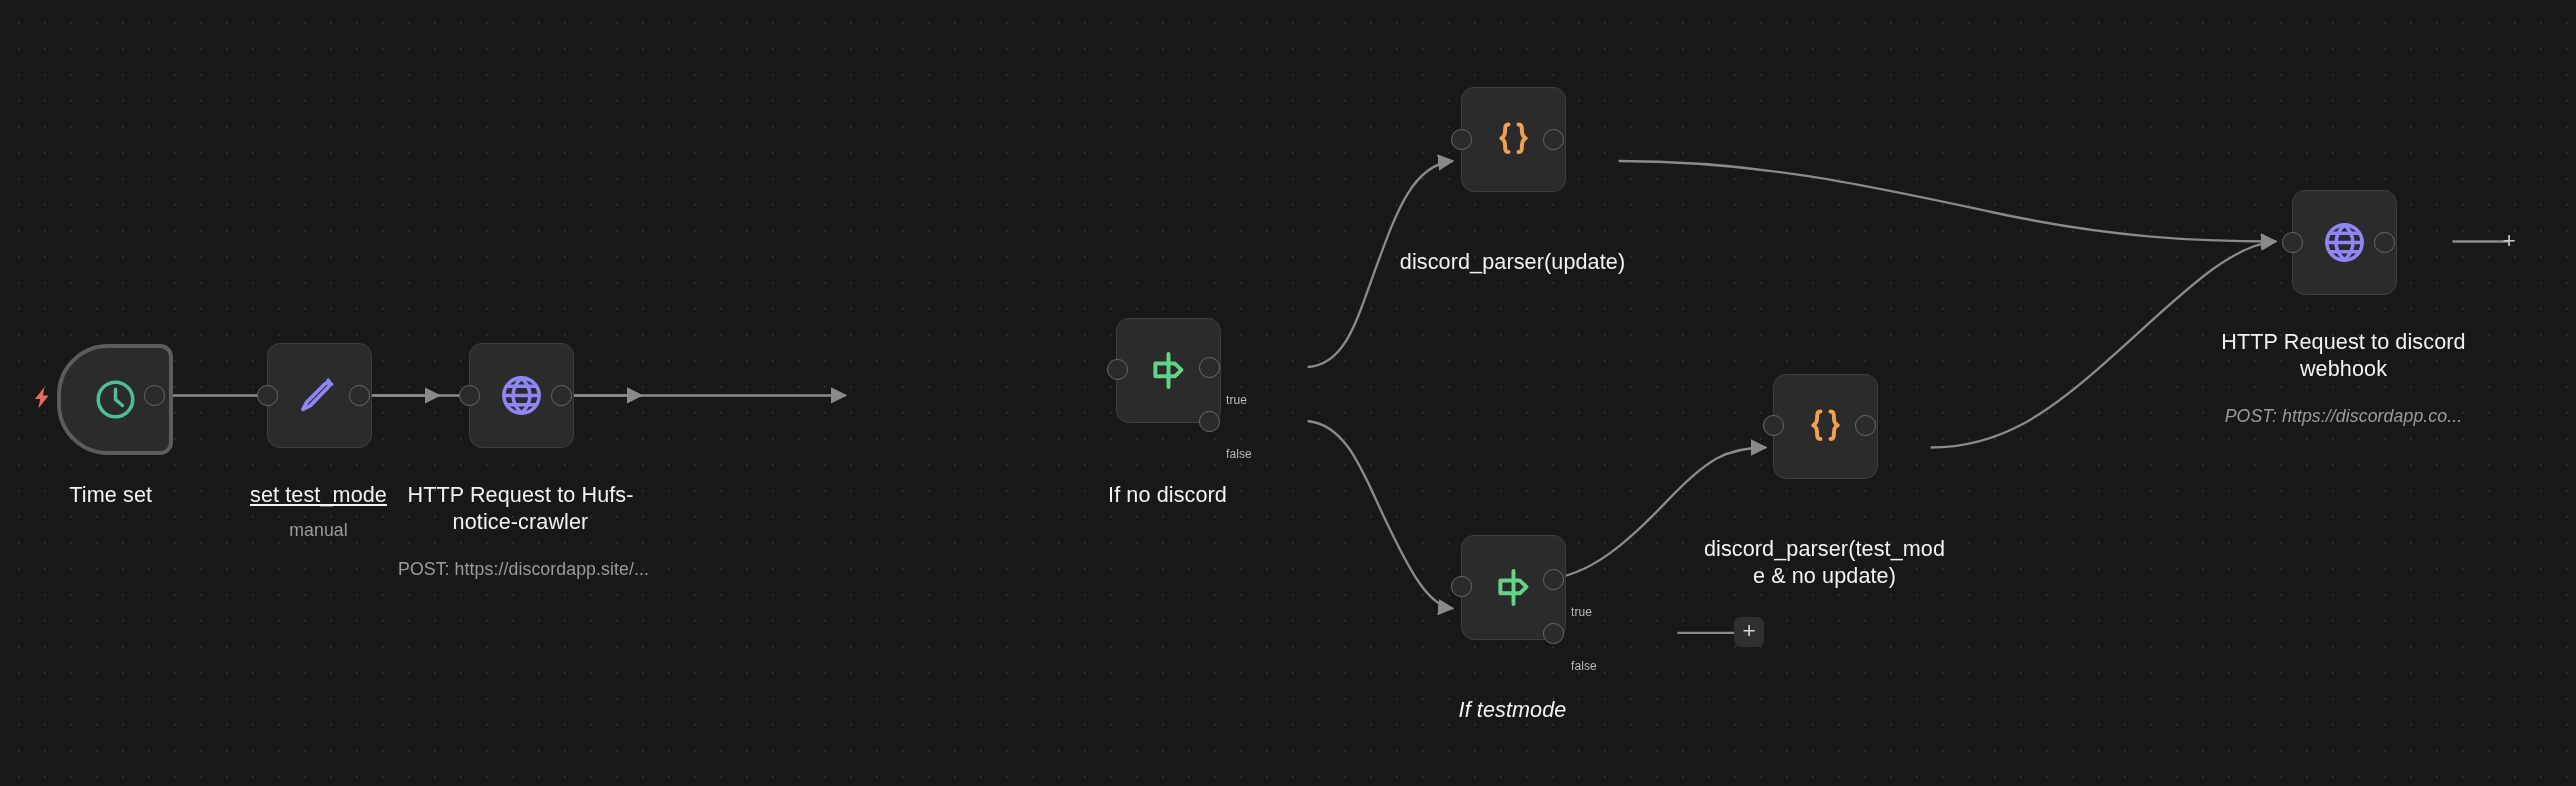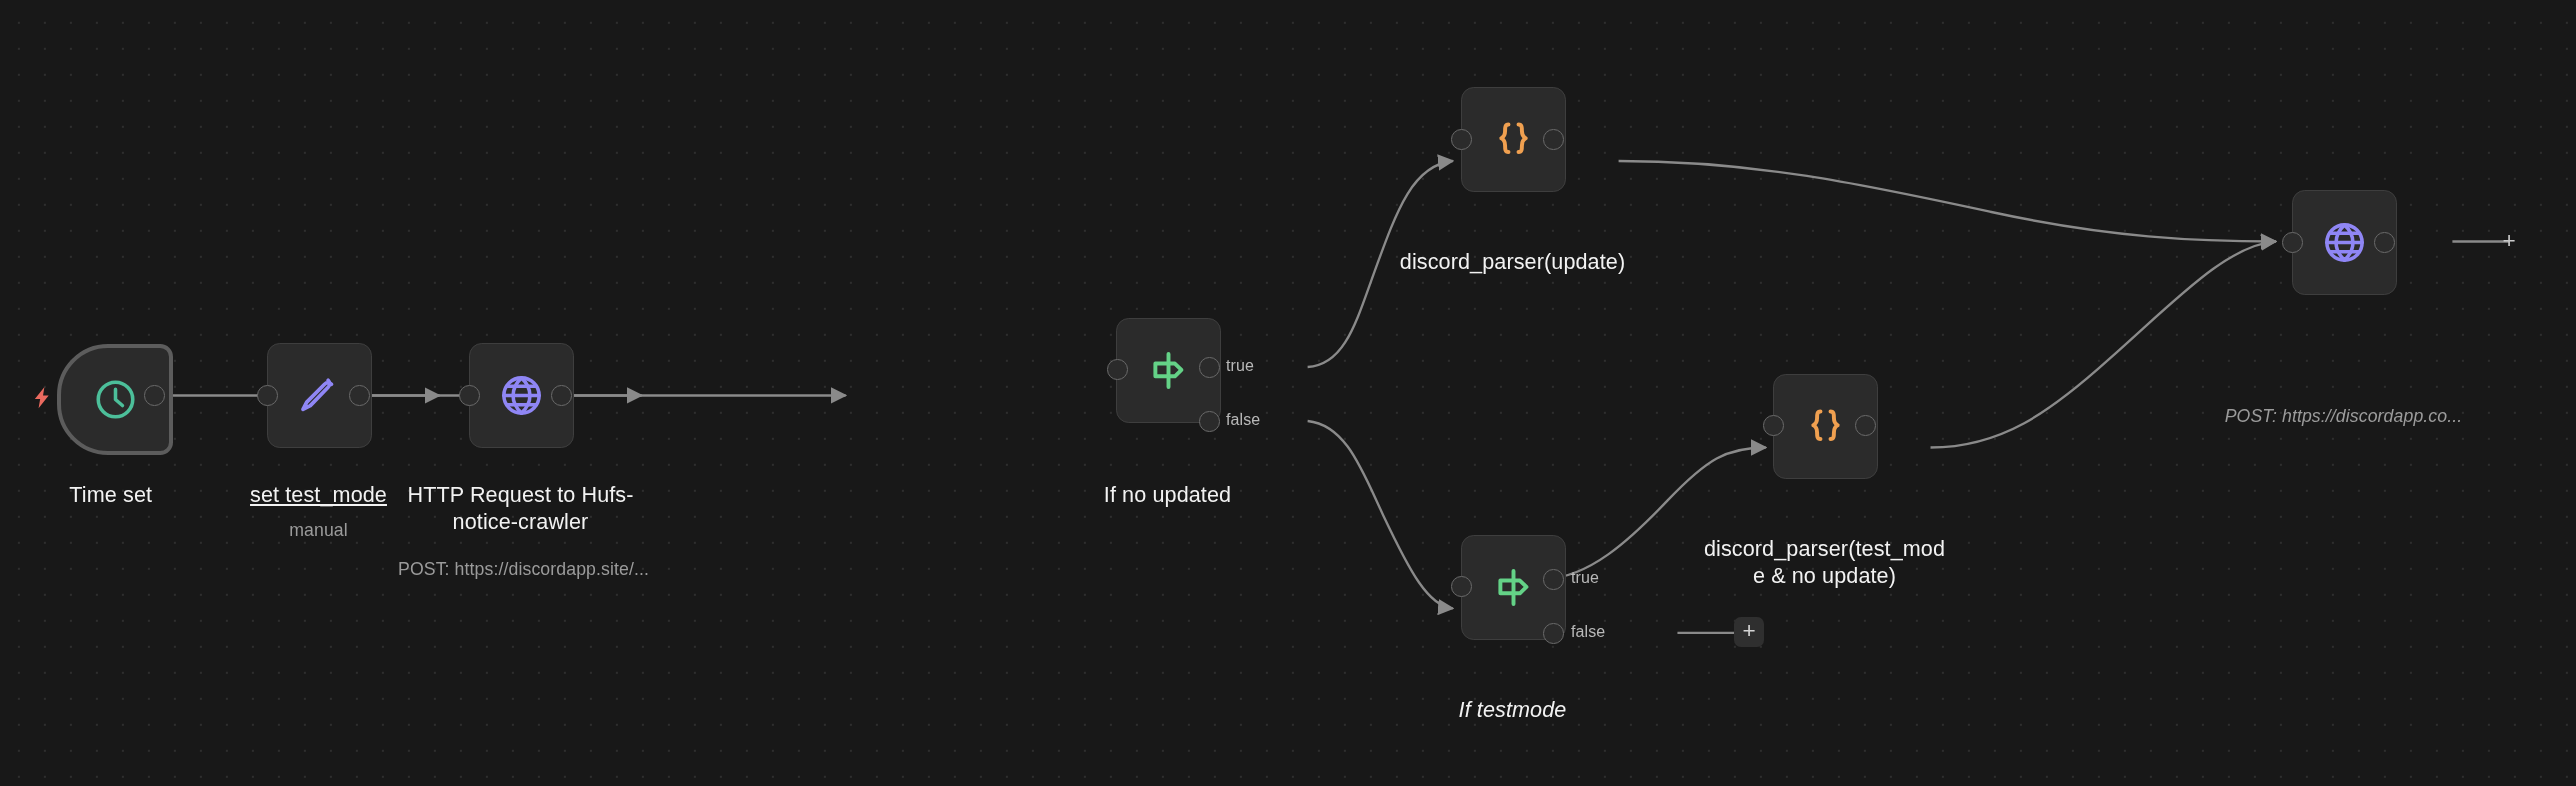--- a/index.html
+++ b/index.html
@@ -86,23 +86,24 @@
     line-height: 1.3;
     letter-spacing: 0.1px;
     white-space: nowrap;
     pointer-events: none;
   }
 
   
   .branch-label {
     position: absolute;
     color: #b9b9b9;
-    font-size: 16px;
+    font-size: 12px;
     letter-spacing: 0.1px;
     white-space: nowrap;
+    margin-top: 36px;
   }
 
   
   .plus-btn {
     position: absolute;
     width: 30px;
     height: 30px;
     border-radius: 6.9px;
     background: #2f2f2f;
     color: #d4d4d4;
@@ -215,21 +216,21 @@
           <path d="M5.0 8.3 H15.4 L18.9 11.7 L15.4 15.1 H5.0 Z"></path>
         </svg>
       </span>
     </div>
   </div>
   <div class="port" style="left:1107px; top:359px;"></div>
   <div class="port" style="left:1199px; top:357px;"></div>
   <div class="port" style="left:1199px; top:411px;"></div>
   <div class="branch-label" style="left:1226px; top:357px;">true</div>
   <div class="branch-label" style="left:1226px; top:411px;">false</div>
-  <div class="caption" style="left:1045px; top:481px; width:245px;">If no updated</div>
+  <div class="caption" style="left:1045px; top:481px; width:245px;">If no discord</div>
 
   <div class="node" style="left:1461px; top:87px; width:103px; height:103px;">
     <div class="node-box">
       <span class="node-icon">
         <svg width="43" height="43" viewBox="0 0 24 24" fill="none" stroke="#f0a050" stroke-width="2.2" stroke-linecap="round" stroke-linejoin="round">
           <path d="M9.2 3.6 C7.3 3.6 7.3 5.3 7.3 7.3 C7.3 9.4 6.6 10.6 5.2 11.3
                    C6.6 12.0 7.3 13.2 7.3 15.3 C7.3 17.3 7.3 19.0 9.2 19.0"></path>
           <path d="M14.8 3.6 C16.7 3.6 16.7 5.3 16.7 7.3 C16.7 9.4 17.4 10.6 18.8 11.3
                    C17.4 12.0 16.7 13.2 16.7 15.3 C16.7 17.3 16.7 19.0 14.8 19.0"></path>
         </svg>
@@ -285,18 +286,20 @@
           <path d="M4.1 7.1 H19.9"></path>
           <path d="M4.1 16.9 H19.9"></path>
           <path d="M12 2.6 C15.2 5.6 16.5 9.0 16.5 12 C16.5 15.0 15.2 18.4 12 21.4
                    C8.8 18.4 7.5 15.0 7.5 12 C7.5 9.0 8.8 5.6 12 2.6 Z"></path>
         </svg>
       </span>
     </div>
   </div>
   <div class="port" style="left:2282px; top:232px;"></div>
   <div class="port" style="left:2374px; top:232px;"></div>
+  <div class="caption" style="left:2221px; top:328px; width:245px;">HTTP Request to discord
+webhook</div>
   <div class="subcaption" style="left:2221px; top:405px; width:245px;font-style:italic;">POST: https://discordapp.co...</div>
 
   <div class="plus-btn bare" style="left:2494px; top:227px;">+</div>
 
 </div>
 
 
 </body></html>

